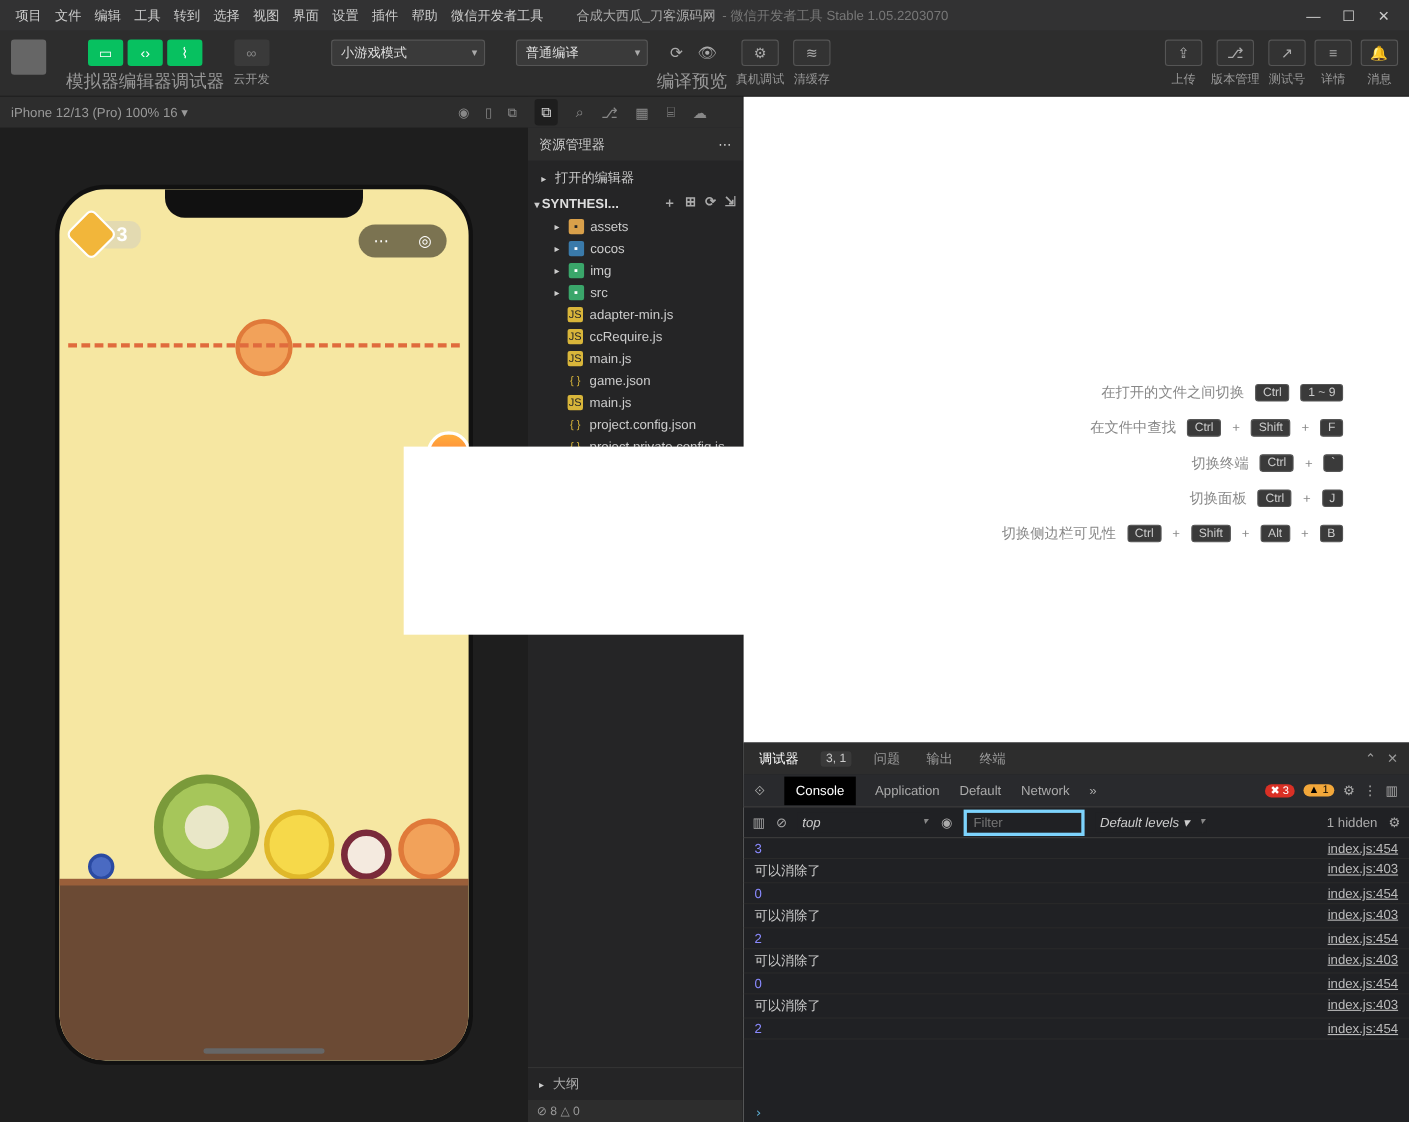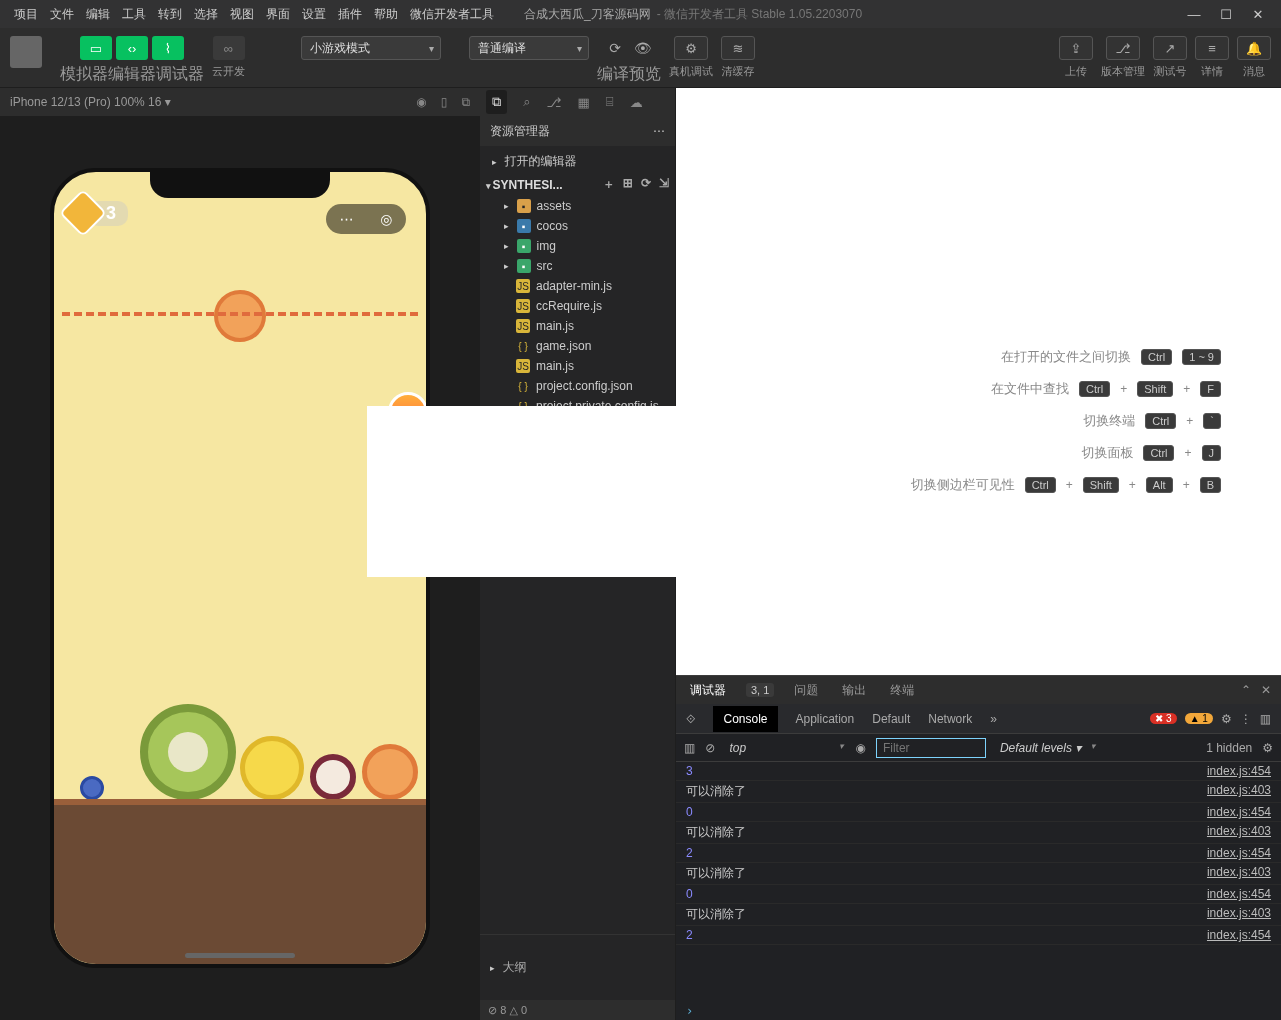--- a/index.html
+++ b/index.html
@@ -70,21 +70,21 @@
 .tree-item.root .rt-icons{display:flex;gap:8px;color:#aaa;font-size:12px;}
 .tree-child { padding-left:24px; }
 .tree-file { padding-left:36px; }
 .fi { width:14px; height:14px; display:inline-flex; align-items:center; justify-content:center; font-size:10px; border-radius:2px;}
 .fi.folder{background:#d9a04a;color:#252526;}
 .fi.cocos{background:#3a7aaa;color:#fff;}
 .fi.img{background:#3aa66a;color:#fff;}
 .fi.src{background:#3aa66a;color:#fff;}
 .fi.js{background:#d9b63a;color:#252526;}
 .fi.json{color:#d9b63a;}
-.outline { padding:24px 10px; color:#aaa; font-size:12px; border-top:1px solid #333; display:flex; align-items:center; gap:6px;}
+.outline { padding:6px 10px; color:#aaa; font-size:12px; border-top:1px solid #333; display:flex; align-items:center; gap:6px;}
 .statusbar { height:20px; background:#2d2d2d; color:#999; font-size:11px; padding:0 8px; display:flex; align-items:center; gap:6px;}
 
 
 .editor { flex:1; background:#ffffff; display:flex; flex-direction:column; position:relative;}
 .shortcuts { position:absolute; top:260px; right:60px; color:#888; font-size:13px; }
 .sc-row { display:flex; align-items:center; justify-content:flex-end; gap:10px; margin-bottom:14px; }
 .key { background:#3a3a3a; border:1px solid #555; border-radius:3px; padding:1px 6px; font-size:11px; color:#ccc; }
 .plus { color:#888; font-size:12px;}
 
 
@@ -98,21 +98,21 @@
 .dt-tabs .badge { background:#3a3a3a; padding:1px 5px; border-radius:3px; font-size:11px; color:#ccc;}
 .dt-tabs .ctrl-right{margin-left:auto;display:flex;gap:10px;align-items:center;}
 .dt-subtabs { height:30px; background:#292a2d; display:flex; align-items:center; gap:18px; padding:0 10px; border-bottom:1px solid #3c3c3c; color:#aaa;}
 .dt-subtabs .stab.active { background:#000; color:#fff; padding:6px 10px; }
 .dt-subtabs .warn{margin-left:auto;display:flex;gap:8px;align-items:center;}
 .err-badge{background:#d93025;color:#fff;border-radius:8px;padding:0 5px;font-size:10px;}
 .wrn-badge{background:#f2a73a;color:#000;border-radius:8px;padding:0 5px;font-size:10px;}
 .dt-filter { height:28px; display:flex; align-items:center; gap:10px; padding:0 8px; border-bottom:1px solid #3c3c3c; color:#aaa;}
 .dt-filter select,.dt-filter .sel{background:#202124;border:none;color:#ccc;font-size:12px;padding:2px 16px 2px 4px;position:relative;font-style:italic;}
 .dt-filter .sel::after{content:"▾";position:absolute;right:2px;color:#888;font-size:9px;}
-.dt-filter input{background:#202124;border:1px solid #7dd3fc;color:#ccc;font-size:12px;padding:2px 6px;width:110px;}
+.dt-filter input{background:#202124;border:3px solid #7dd3fc;color:#ccc;font-size:12px;padding:2px 6px;width:110px;}
 .console { flex:1; overflow:auto; font-family:Consolas,monospace; }
 .log { display:flex; justify-content:space-between; padding:2px 10px; border-bottom:1px solid #2a2a2a;}
 .log .msg.num { color:#8a8aff; }
 .log .src { color:#bbb; text-decoration:underline; }
 .prompt { padding:2px 10px; color:#5db0d7; font-family:Consolas,monospace;}
 
 .caret{color:#ccc;font-size:9px;margin-right:2px;}
 .caret.r::before{content:"▸";}
 .caret.d::before{content:"▾";}
 </style>

